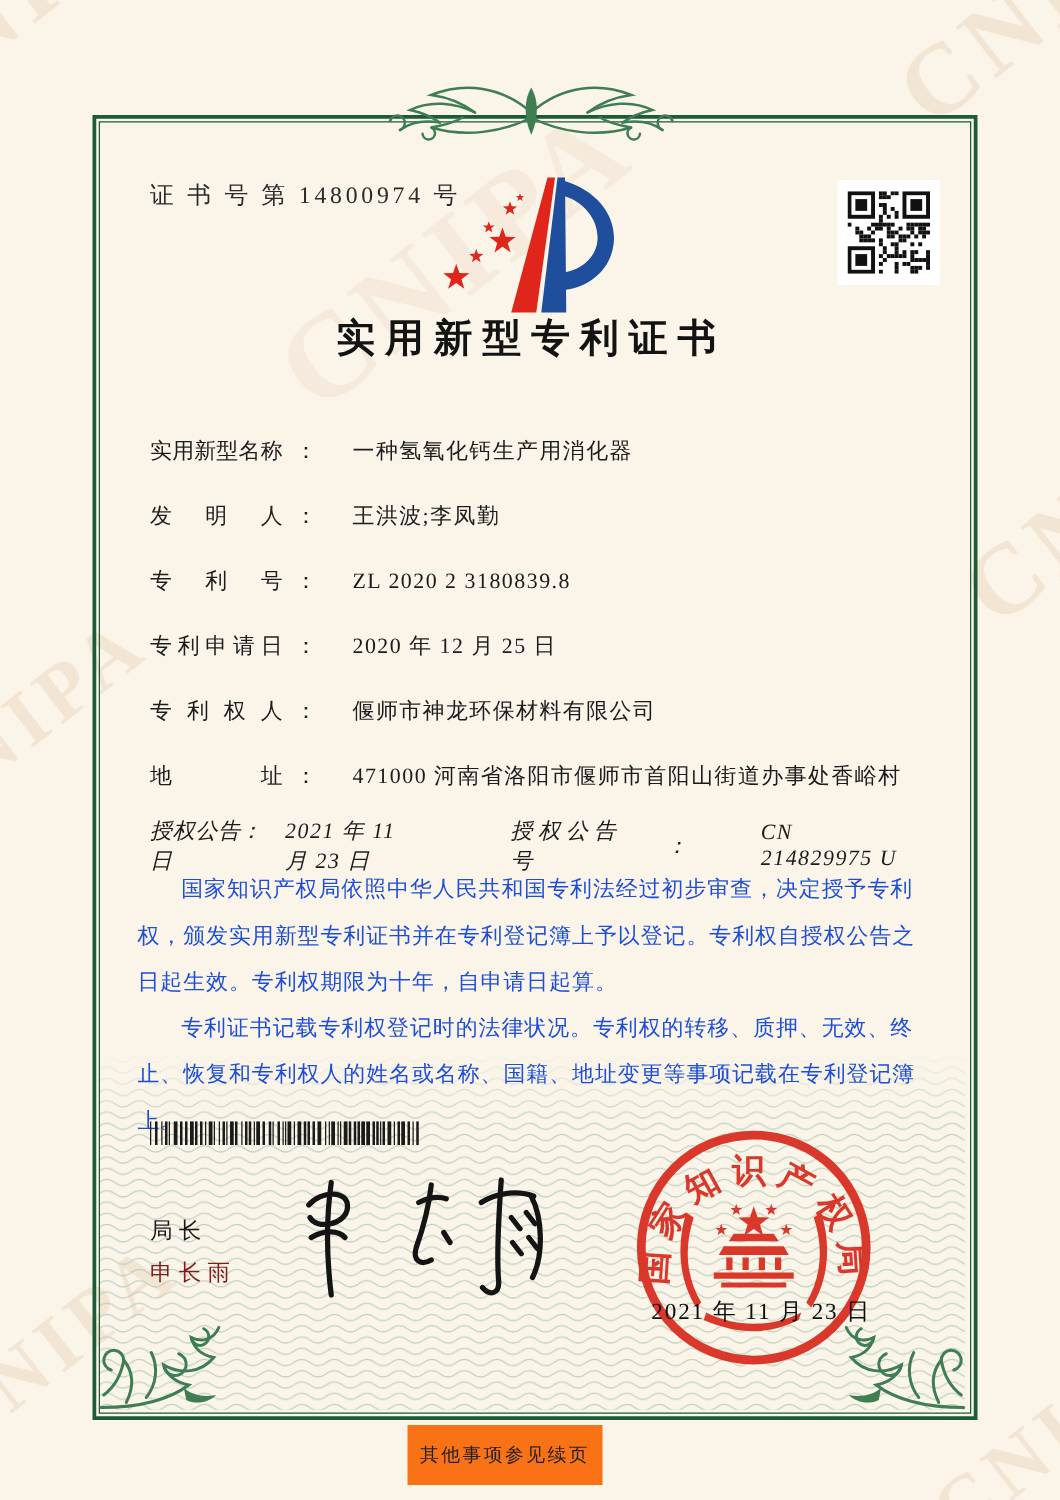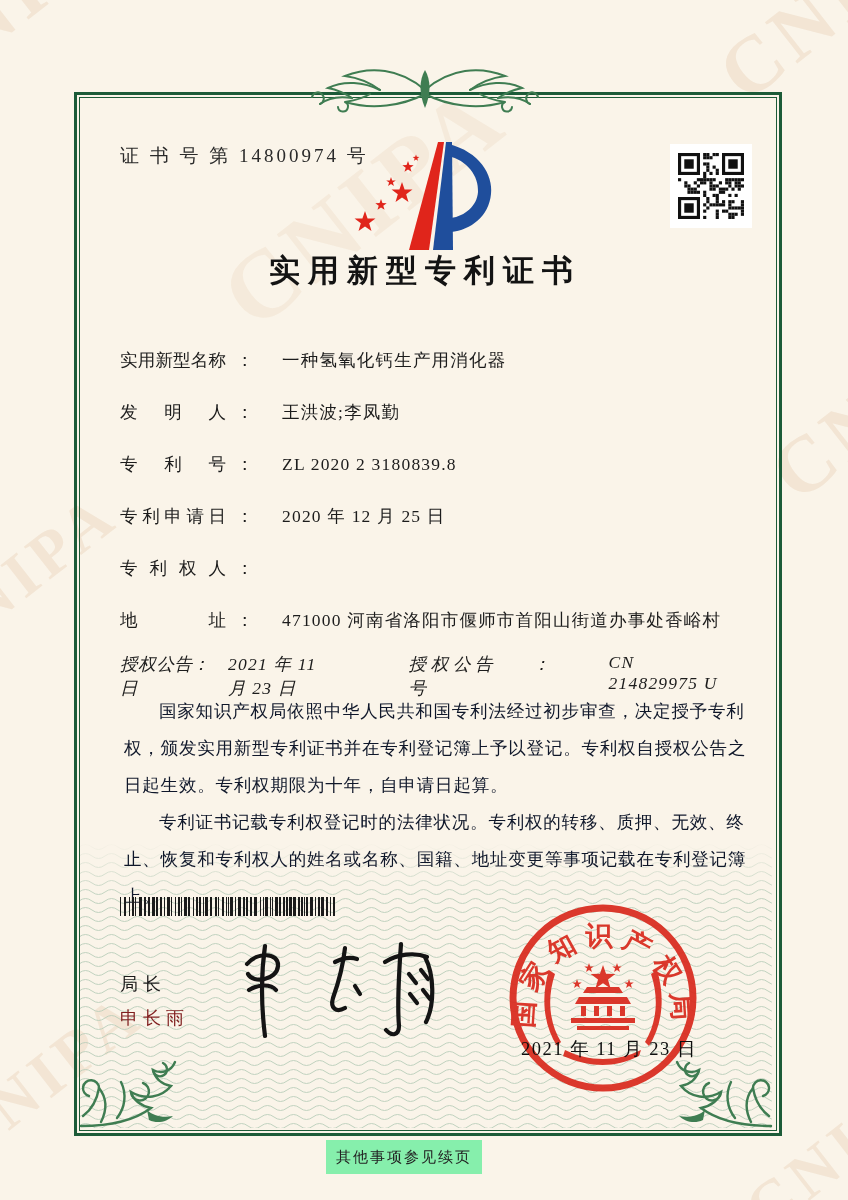--- a/index.html
+++ b/index.html
@@ -37,41 +37,41 @@
          font-size:31px;font-weight:bold;letter-spacing:8px;color:#131313;}
 
   .rows{position:absolute;left:120px;top:348px;}
   .frow{display:flex;align-items:baseline;height:52px;font-size:17.5px;color:#1c1c1c;gap:10px;}
   .flabel{display:inline-block;width:106px;text-align:justify;text-align-last:justify;letter-spacing:0;}
   .fcolon{display:inline-block;width:16px;}
   .fvalue{margin-left:20px;letter-spacing:1.2px;}
 
   .grant-row{position:absolute;top:652px;left:120px;width:600px;display:flex;
              font-size:17.5px;color:#1c1c1c;align-items:baseline;font-style:italic;}
-  .grant-right{margin-left:70px;display:flex;align-items:flex-start;gap:40px;}
-
-  .body-text{position:absolute;left:124px;top:693px;width:638px;font-size:17.5px;
-             line-height:2.12;letter-spacing:0.8px;color:#0f172a;}
+  .grant-right{margin-left:70px;display:flex;align-items:center;gap:40px;}
+
+  .body-text{position:absolute;left:110px;top:693px;width:638px;font-size:17.5px;
+             line-height:2.12;letter-spacing:0.8px;color:#1d4ed8;}
   .body-text p{margin:0;text-indent:2em;}
 
   .barcode{position:absolute;left:120px;top:897px;width:218px;height:19px;}
 
   .director-label{position:absolute;left:120px;top:972px;font-size:18px;letter-spacing:5px;color:#1a1a1a;}
   .director-name{position:absolute;left:120px;top:1006px;font-size:18px;letter-spacing:5px;color:#7f1d1d;}
 
   .signature{position:absolute;left:235px;top:932px;}
 
   .seal{position:absolute;left:505px;top:900px;}
   .seal-date{position:absolute;left:521px;top:1036px;font-size:18.5px;letter-spacing:1.5px;
              color:#0e0e0e;z-index:5;}
 
   .page-info{position:absolute;left:54px;top:1092px;width:702px;text-align:center;
              font-size:16px;letter-spacing:2px;color:#222;}
 
-  .footer-note{position:absolute;left:326px;top:1140px;width:156px;height:34px;background:#86efac;
+  .footer-note{position:absolute;left:326px;top:1140px;width:156px;height:48px;background:#f97316;
                display:flex;align-items:center;justify-content:center;font-size:15px;
                letter-spacing:2px;color:#222;}
 </style>
 </head>
 <body>
 
 <div class="page">
 
   <div class="wm" style="left:-120px;top:-52px;">CNIPA</div>
   <div class="wm" style="left:700px;top:-48px;">CNIPA</div>
@@ -296,20 +296,21 @@
       <span class="fvalue">ZL 2020 2 3180839.8</span>
     </div>
     <div class="frow">
       <span class="flabel">专利申请日</span>
         <span class="fcolon">：</span>
       <span class="fvalue">2020 年 12 月 25 日</span>
     </div>
     <div class="frow">
       <span class="flabel">专利权人</span>
         <span class="fcolon">：</span>
+      <span class="fvalue">偃师市神龙环保材料有限公司</span>
     </div>
     <div class="frow">
       <span class="flabel">地址</span>
         <span class="fcolon">：</span>
       <span class="fvalue">471000 河南省洛阳市偃师市首阳山街道办事处香峪村</span>
     </div>
   </div>
 
   <div class="grant-row">
     <span class="flabel">授权公告日</span>

